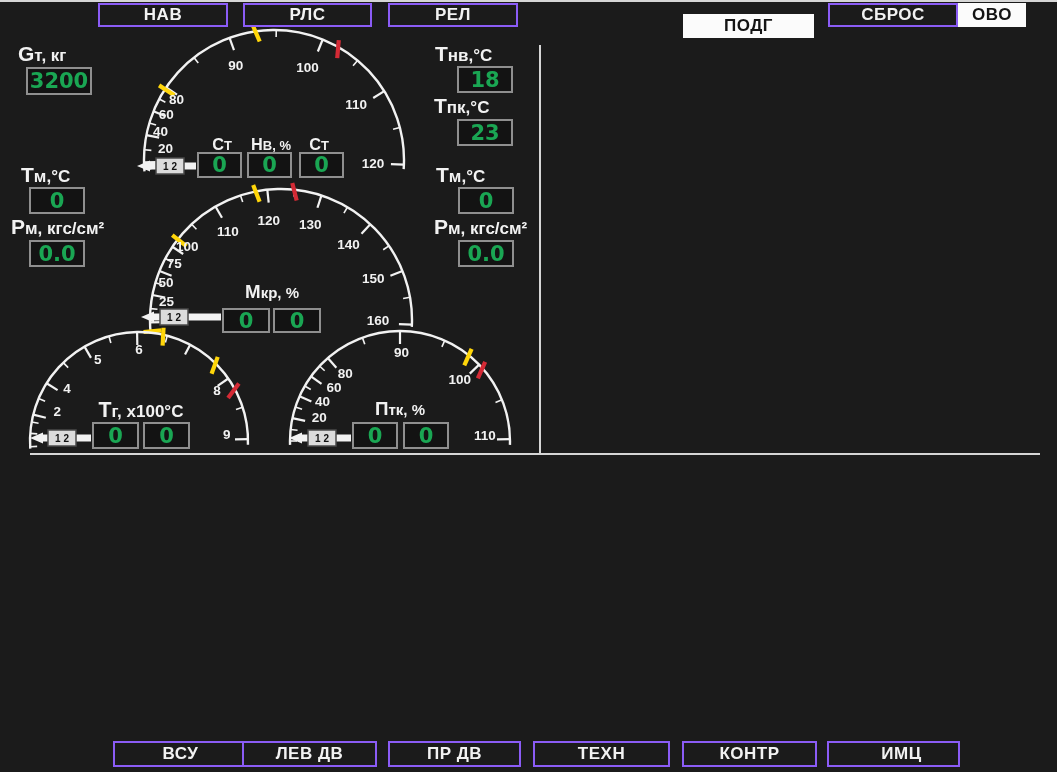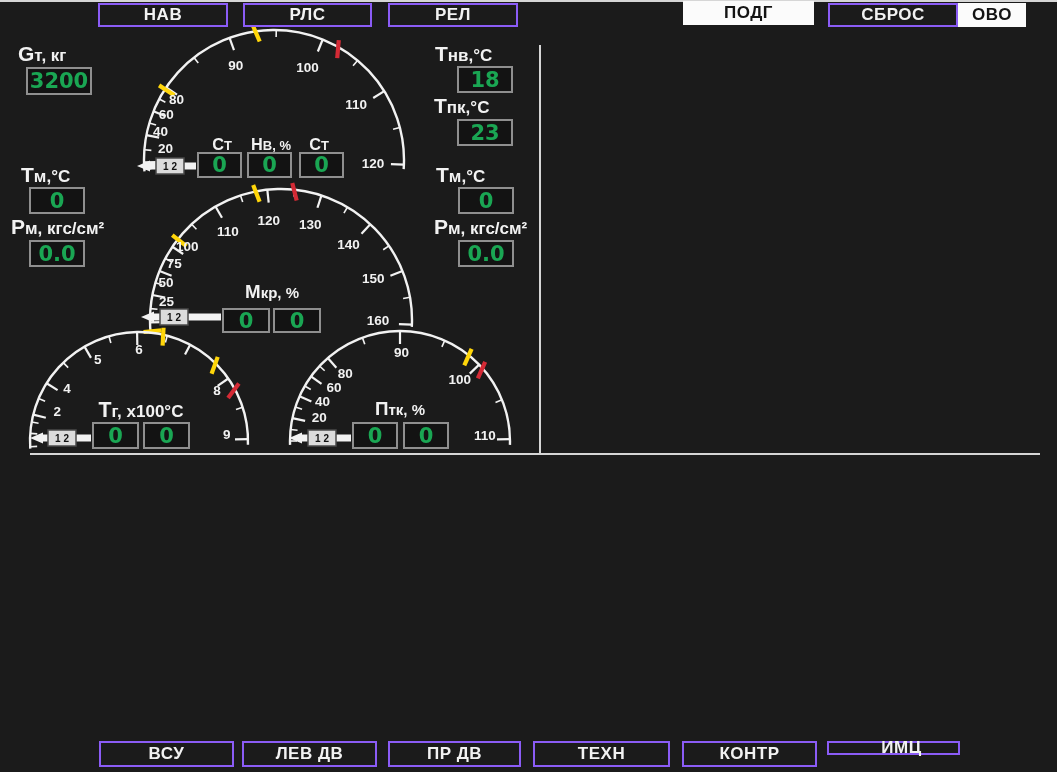--- a/index.html
+++ b/index.html
@@ -216,25 +216,25 @@
       <div class="vbox" style="left: 457px; top: 119px; width: 56px; height: 27px;">23</div>
       <div class="plabel" style="left: 436px; top: 163px; width: 100px;">Тм,°С</div>
       <div class="vbox" style="left: 458px; top: 187px; width: 56px; height: 27px;">0</div>
       <div class="plabel" style="left: 434px; top: 215px; width: 100px;">Рм, кгс/см²</div>
       <div class="vbox" style="left: 458px; top: 240px; width: 56px; height: 27px;">0.0</div>
     </div>
   <div id="top-button-row">
       <div class="btn" style="left: 98px; top: 3px; width: 130px; height: 24px;">НАВ</div>
       <div class="btn" style="left: 243px; top: 3px; width: 129px; height: 24px;">РЛС</div>
       <div class="btn" style="left: 388px; top: 3px; width: 130px; height: 24px;">РЕЛ</div>
-      <div class="btn active" style="left: 683px; top: 1px; width: 131px; height: 24px;">ПОДГ</div>
+      <div class="btn active" style="left: 683px; top: 14px; width: 131px; height: 24px;">ПОДГ</div>
       <div class="btn" style="left: 828px; top: 3px; width: 130px; height: 24px;">СБРОС</div>
       <div class="btn active" style="left: 958px; top: 3px; width: 68px; height: 24px;">ОВО</div>
     </div>
   <div id="bottom-button-row">
-      <div class="btn" style="left: 99px; top: 741px; width: 135px; height: 26px;">ВСУ</div>
+      <div class="btn" style="left: 113px; top: 741px; width: 135px; height: 26px;">ВСУ</div>
       <div class="btn" style="left: 242px; top: 741px; width: 135px; height: 26px;">ЛЕВ ДВ</div>
       <div class="btn" style="left: 388px; top: 741px; width: 133px; height: 26px;">ПР ДВ</div>
       <div class="btn" style="left: 533px; top: 741px; width: 137px; height: 26px;">ТЕХН</div>
       <div class="btn" style="left: 682px; top: 741px; width: 135px; height: 26px;">КОНТР</div>
-      <div class="btn" style="left: 827px; top: 741px; width: 133px; height: 14px; padding-left: 16px;">ИМЦ</div>
+      <div class="btn" style="left: 827px; top: 741px; width: 133px; height: 26px; padding-left: 16px;">ИМЦ</div>
     </div>
 </div>
 
 </body></html>

